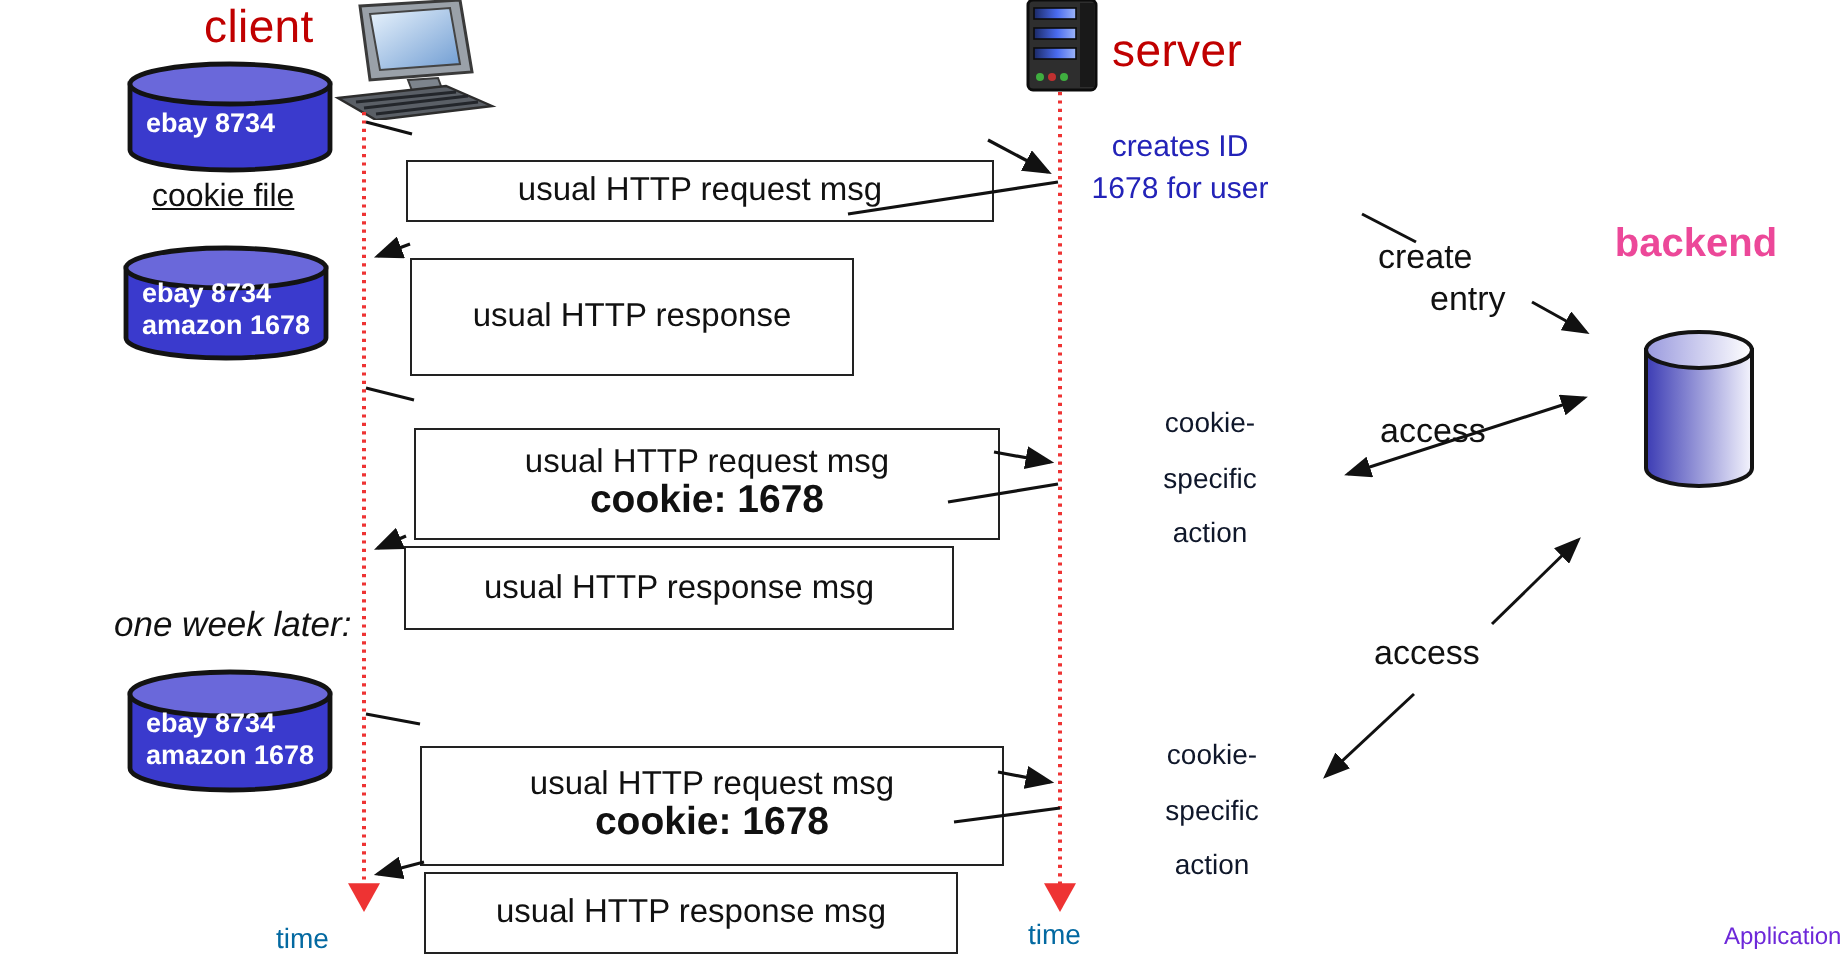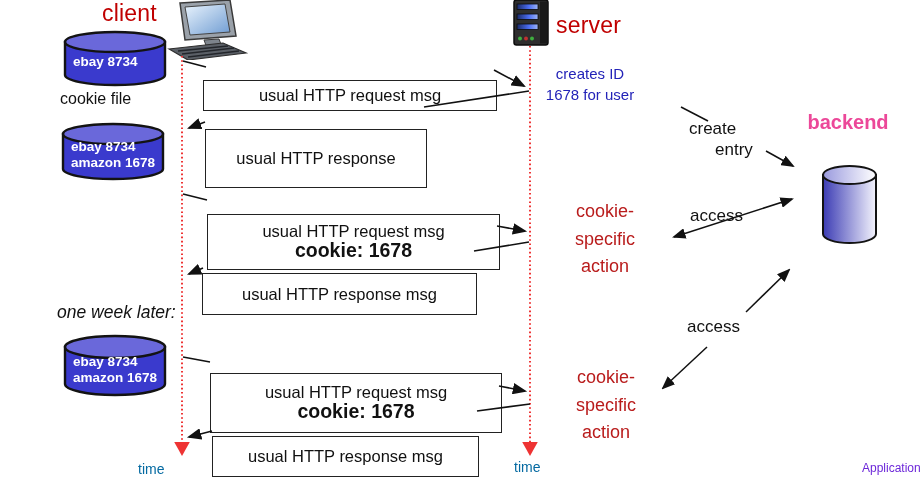--- a/index.html
+++ b/index.html
@@ -21,21 +21,21 @@
     position:absolute;left:11px;color:#fff;font-weight:bold;font-size:13.5px;
     line-height:16px;white-space:nowrap;
   }
   .cyl .cyl-text span{display:block;}
   .cyl .cyl-text span:empty{display:none;}
   .note{
     position:absolute;color:#2323b8;font-size:15px;line-height:21px;
     text-align:center;z-index:2;
   }
   .action{
-    position:absolute;color:#b91c1c;font-size:18px;line-height:27.5px;
+    position:absolute;color:#0f172a;font-size:14px;line-height:27.5px;
     text-align:center;width:98px;z-index:2;
   }
   .action span{display:block;}
   .black-label{position:absolute;font-size:17px;color:#111;z-index:2;}
   .red-label{position:absolute;font-size:20px;color:#ec4899;line-height:22px;text-align:center;z-index:2;font-weight:bold;}
   .italic{font-style:italic;}
   .muted{position:absolute;font-size:14px;color:#0369a1;z-index:2;}
   .footer{position:absolute;font-size:12px;color:#6d28d9;z-index:2;}
   #overlay{position:absolute;left:0;top:0;z-index:5;pointer-events:none;}
   .ce-l2{margin-left:26px;}
@@ -86,21 +86,21 @@
   <div class="cyl" style="left:62px;top:30px;width:106px;height:58px;">
     <svg width="106" height="58" viewBox="0 0 106 58">
       <path d="M3,12 L3,45 A50,10 0 0 0 103,45 L103,12 Z" fill="#3a3acd" stroke="#131313" stroke-width="2.4"></path>
       <ellipse cx="53" cy="12" rx="50" ry="10" fill="#6a68da" stroke="#131313" stroke-width="2.4"></ellipse>
     </svg>
     <div class="cyl-text" style="top:24px;">
       <span>ebay 8734</span>
 
     </div>
   </div>
-  <div class="caption" style="left:60px;top:90px;">cookie file</div>
+  <div class="caption" style="left:76px;top:90px;text-decoration:underline;">cookie file</div>
 
   <div class="cyl" style="left:60px;top:122px;width:106px;height:60px;">
     <svg width="106" height="60" viewBox="0 0 106 60">
       <path d="M3,12 L3,47 A50,10 0 0 0 103,47 L103,12 Z" fill="#3a3acd" stroke="#131313" stroke-width="2.4"></path>
       <ellipse cx="53" cy="12" rx="50" ry="10" fill="#6a68da" stroke="#131313" stroke-width="2.4"></ellipse>
     </svg>
     <div class="cyl-text" style="top:17px;">
       <span>ebay 8734</span>
       <span>amazon 1678</span>
     </div>

